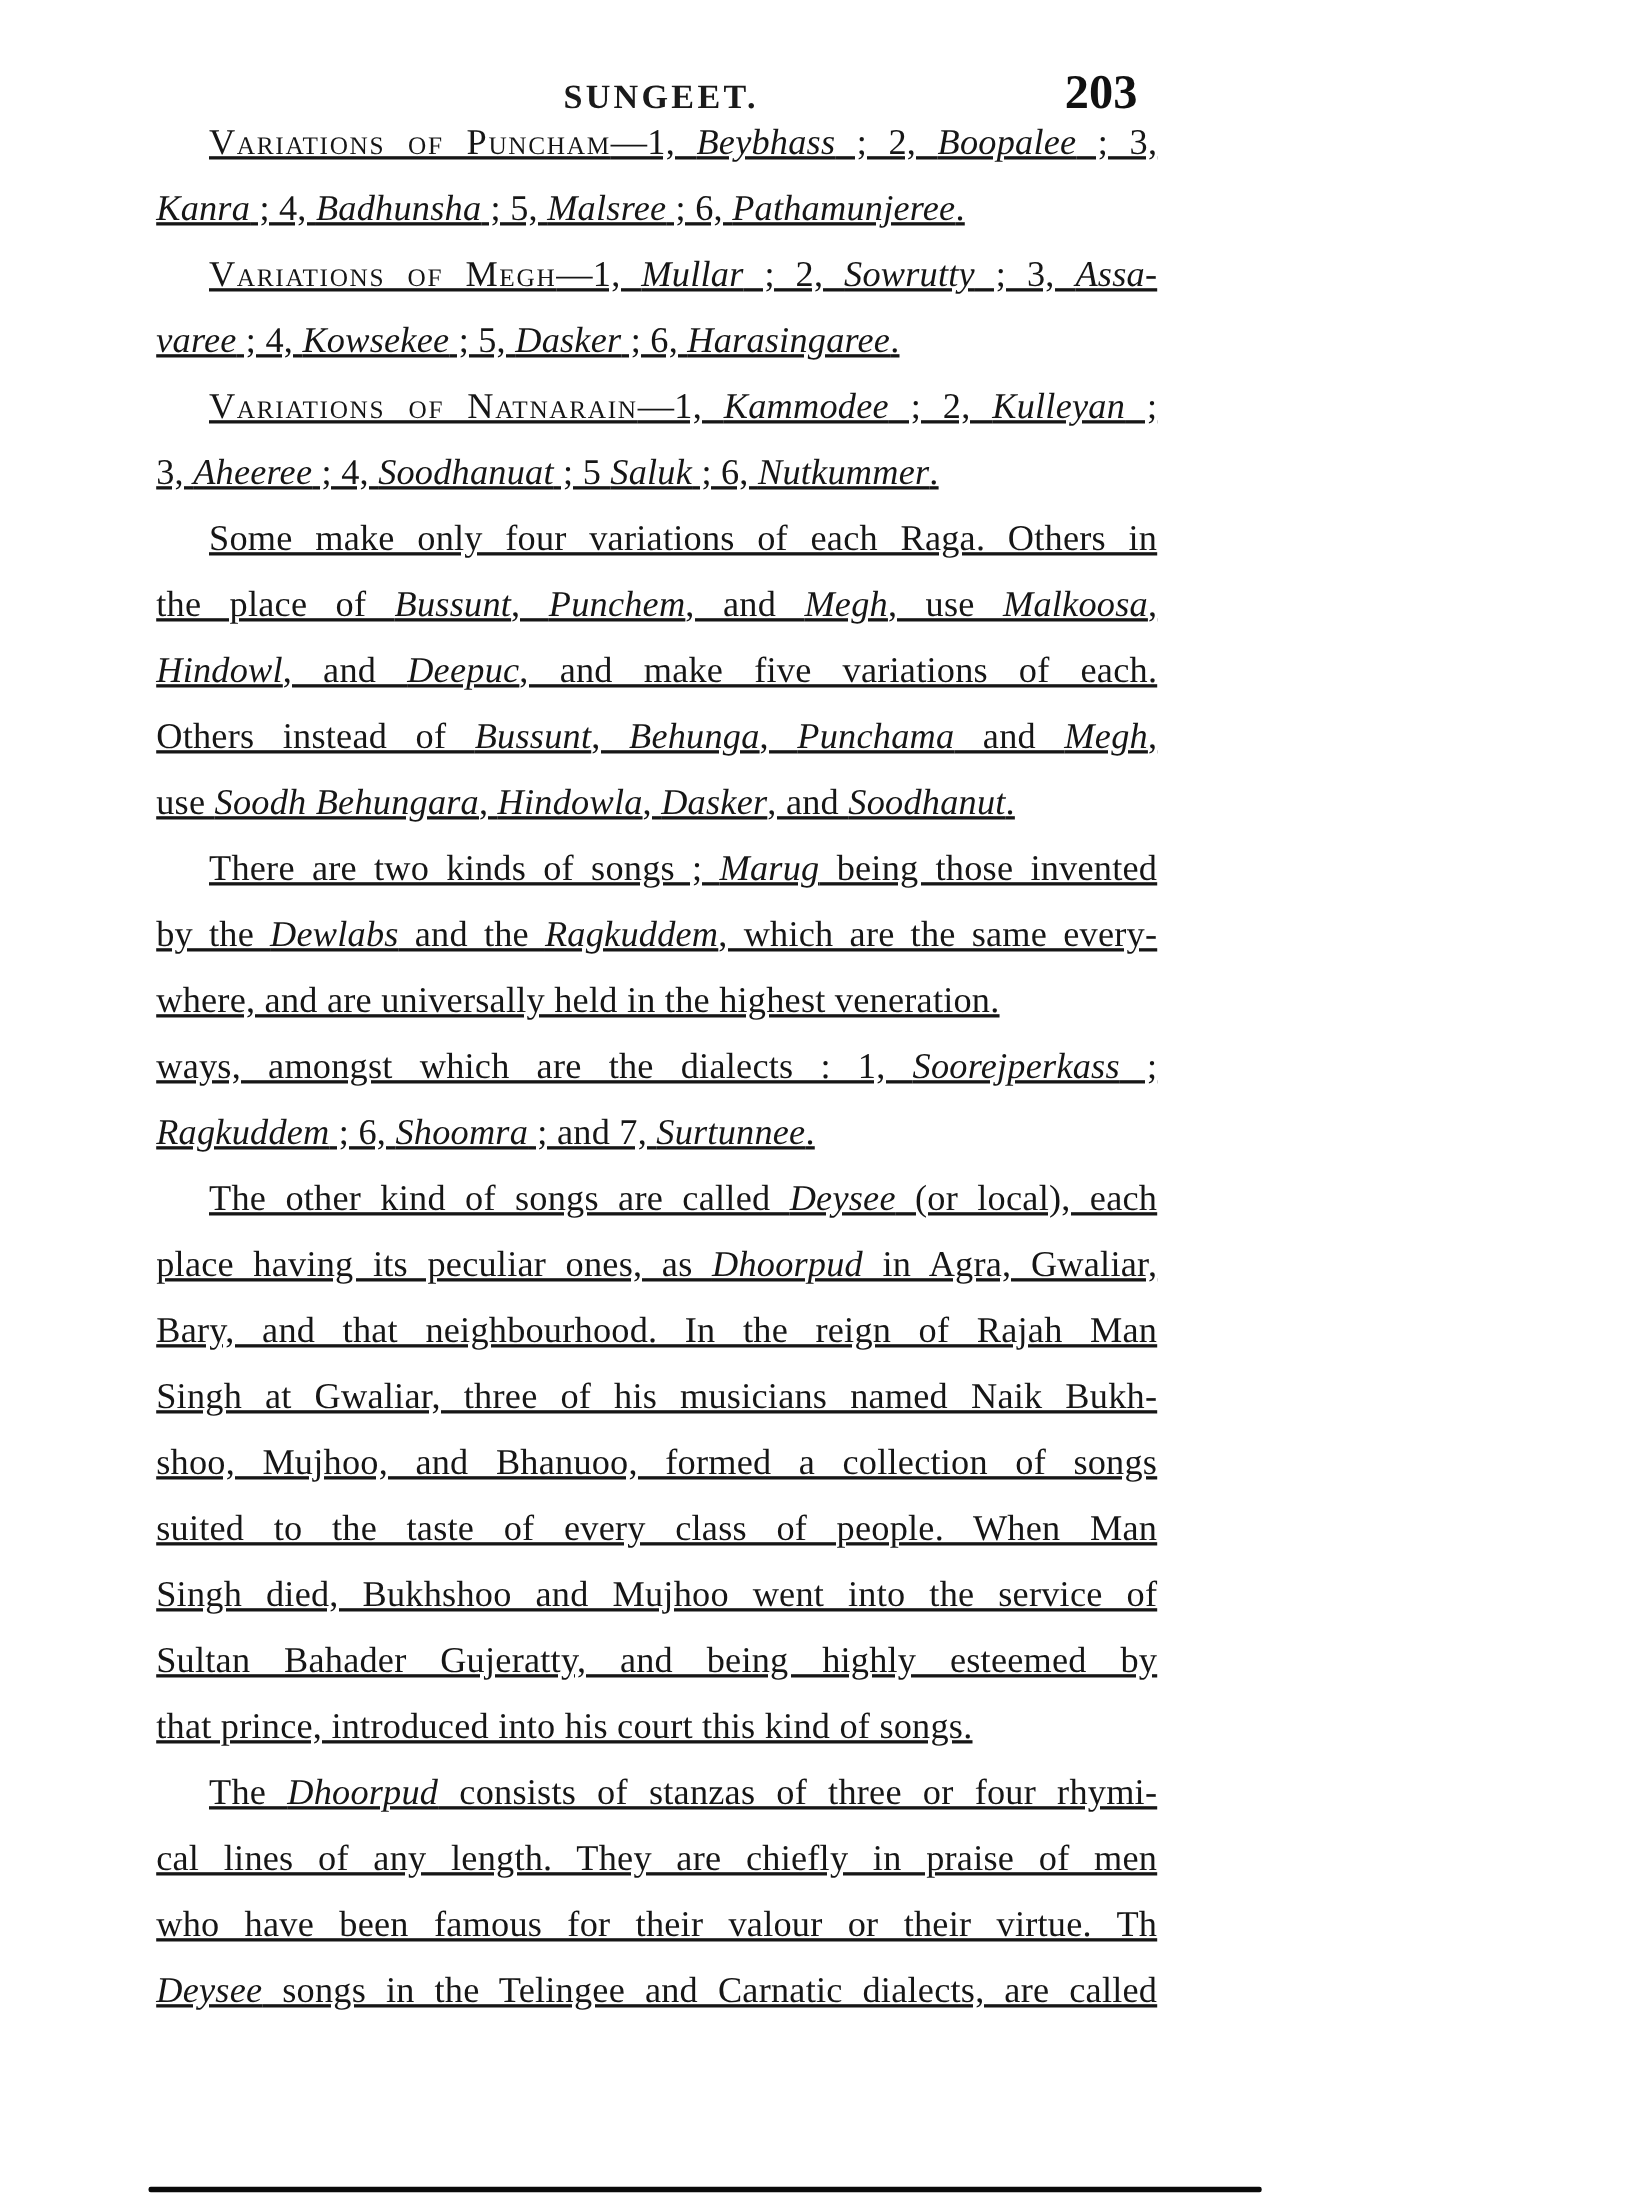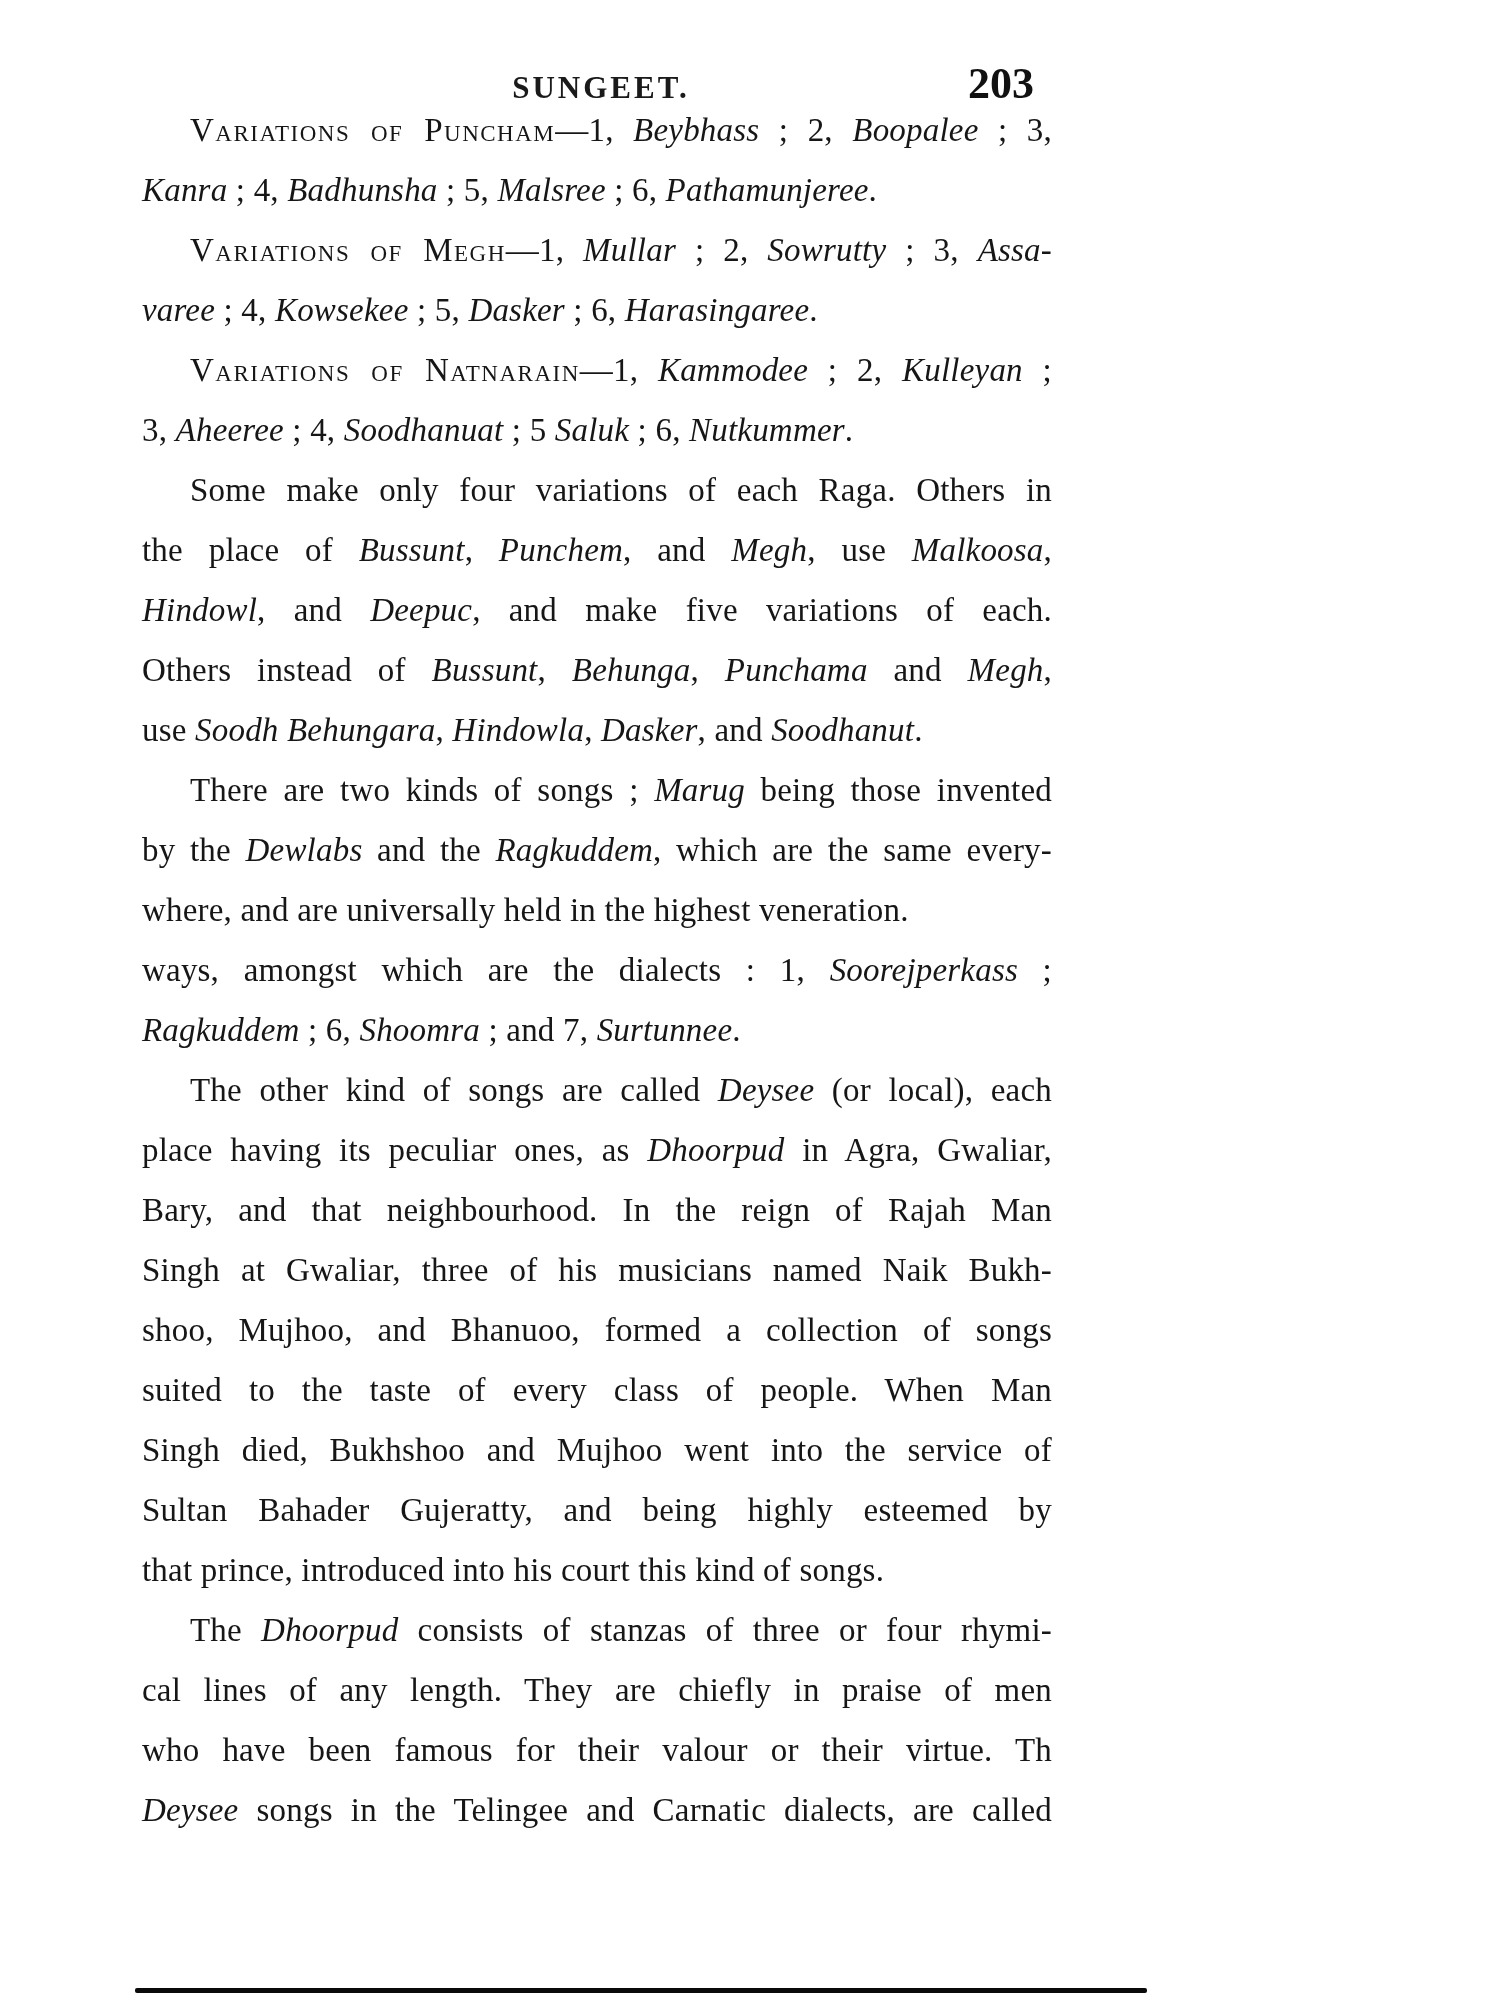--- a/index.html
+++ b/index.html
@@ -48,20 +48,21 @@
     font-size: 33px;
     line-height: 60px;
     font-weight: 500;
   }
   .para { margin: 0; }
   .line {
     text-align: left;
     text-align-last: left;
     white-space: normal;
     letter-spacing: 0.2px;
+    text-decoration: underline;
   }
   .line.j {
     text-align: justify;
     text-align-last: justify;
   }
   .line.ind { text-indent: 48px; }
   .it { font-style: italic; text-align: center; }
   .sc { font-variant: small-caps; letter-spacing: 1.5px; }
   .rg { font-style: normal; }
   .scan-artifact-line {

